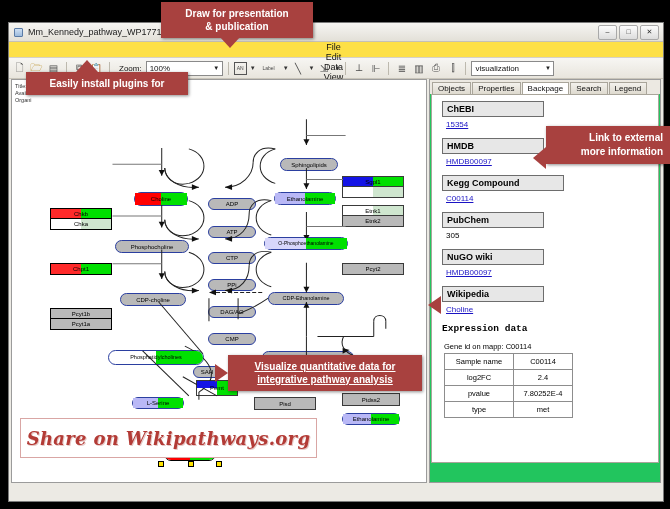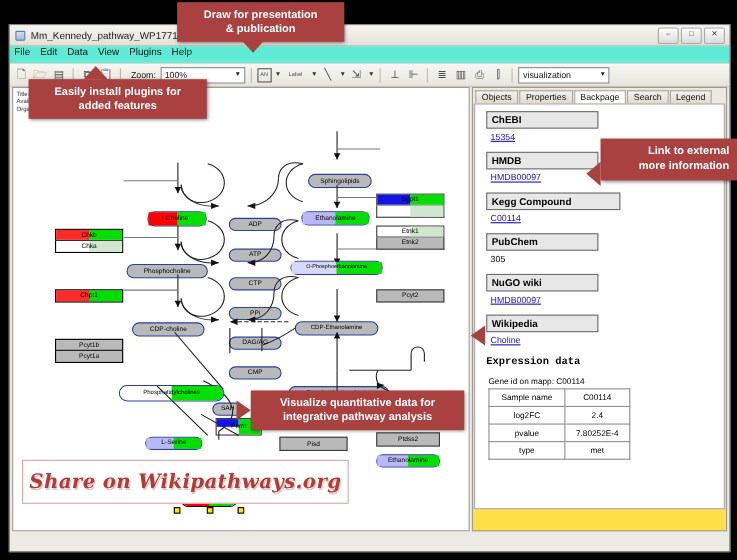--- a/index.html
+++ b/index.html
@@ -13,41 +13,41 @@
             border-bottom:1px solid #c4c0b6;display:flex;align-items:center;padding:0 4px;}
   .titlebar .tb-ico{width:11px;height:11px;margin-right:4px;position:relative;flex:0 0 auto;}
   .titlebar .tb-ico:before{content:"";position:absolute;inset:1px;border:1px solid #5a7ba6;
       background:linear-gradient(to bottom,#cfe0f3,#9dbbdd);border-radius:1px;}
   .tb-title{font-size:9px;color:#1a1a1a;white-space:nowrap;overflow:hidden;}
   .winbtns{margin-left:auto;display:flex;gap:2px;}
   .wb{width:17px;height:13px;border:1px solid #a9a9a9;border-radius:2px;
       background:linear-gradient(to bottom,#fdfdfd,#dcdcdc);font-size:7px;line-height:11px;
       text-align:center;color:#333;}
 
-  .menubar{height:15px;background:#5eead4;border-bottom:1px solid #d5d1c7;
-           display:flex;align-items:flex-start;padding-left:4px;}
+  .menubar{height:15px;background:#fde047;border-bottom:1px solid #d5d1c7;
+           display:flex;align-items:center;padding-left:4px;flex-direction:column;}
   .menubar span{font-size:9px;color:#111;margin-right:9px;}
 
   .toolbar{height:20px;background:linear-gradient(to bottom,#f7f6f3,#e8e5dd);
            border-bottom:1px solid #c9c5ba;display:flex;align-items:center;padding:0 3px;gap:2px;}
   .tbtn{width:15px;height:15px;display:flex;align-items:center;justify-content:center;
         font-size:10px;color:#4a4a4a;}
   .tsep{width:1px;height:13px;background:#bdb9ae;margin:0 3px;}
   .zlbl{font-size:8px;color:#111;margin:0 2px 0 4px;}
   .combo{height:13px;border:1px solid #8a8a8a;background:#fff;display:flex;align-items:center;
          font-size:8px;color:#111;padding-left:3px;}
   .combo .arrow{margin-left:auto;width:11px;height:100%;display:flex;align-items:center;
         justify-content:center;font-size:6px;color:#222;}
   .dd{font-size:6px;color:#333;margin-left:1px;}
 
   
   .body{position:absolute;left:0;top:54px;right:0;bottom:16px;display:flex;}
   .canvaswrap{position:relative;flex:1 1 auto;background:#fff;border:1px solid #9b9b9b;
               margin:2px 1px 2px 2px;overflow:hidden;}
-  .sidepane{width:230px;flex:0 0 auto;margin:2px 2px 2px 1px;background:#fde047;
+  .sidepane{width:230px;flex:0 0 auto;margin:2px 2px 2px 1px;background:#22c55e;
             border:1px solid #9b9b9b;display:flex;flex-direction:column;}
 
   
   .tabs{display:flex;height:14px;align-items:flex-end;padding-left:2px;background:#ece9e2;}
   .tab{font-size:8px;padding:1px 5px 1px;border:1px solid #a9a59a;border-bottom:none;
        background:linear-gradient(to bottom,#f3f1ec,#dedacf);color:#111;margin-right:1px;}
   .tab.active{background:#fff;position:relative;top:1px;padding-bottom:2px;}
   .paneinner{flex:1 1 auto;background:#fff;border:1px solid #a9a59a;margin:0 1px 19px 1px;
              overflow:hidden;position:relative;padding:6px 0 0 10px;}
 
@@ -480,31 +480,30 @@
   </div>
 
   <div class="callout" style="left:161px;top:2px;width:138px;">
     <div>Draw for presentation</div>
     <div>&amp; publication</div>
   </div>
   <div class="arrowdn" style="left:219px;top:36px;"></div>
 
   <div class="callout" style="left:26px;top:72px;width:148px;">
     <div>Easily install plugins for</div>
-    <div>added features</div>
   </div>
   <div class="arrowup" style="left:76px;top:60px;"></div>
 
   <div class="callout" style="left:546px;top:126px;width:110px;line-height:14px;text-align:right;">
     <div>Link  to external</div>
     <div>more information</div>
   </div>
   <div class="arrowlf" style="left:533px;top:147px;"></div>
 
-  <div class="callout" style="left:228px;top:355px;width:180px;">
+  <div class="callout" style="left:228px;top:355px;width:180px;text-decoration:underline;">
     <div>Visualize quantitative data  for</div>
     <div>integrative pathway analysis</div>
   </div>
   <div class="arrowrt" style="left:215px;top:364px;"></div>
   <div class="arrowrt" style="left:428px;top:296px;transform:rotate(180deg);"></div>
 
   <div class="share">
     <span>Share on Wikipathways.org</span>
   </div>
 

